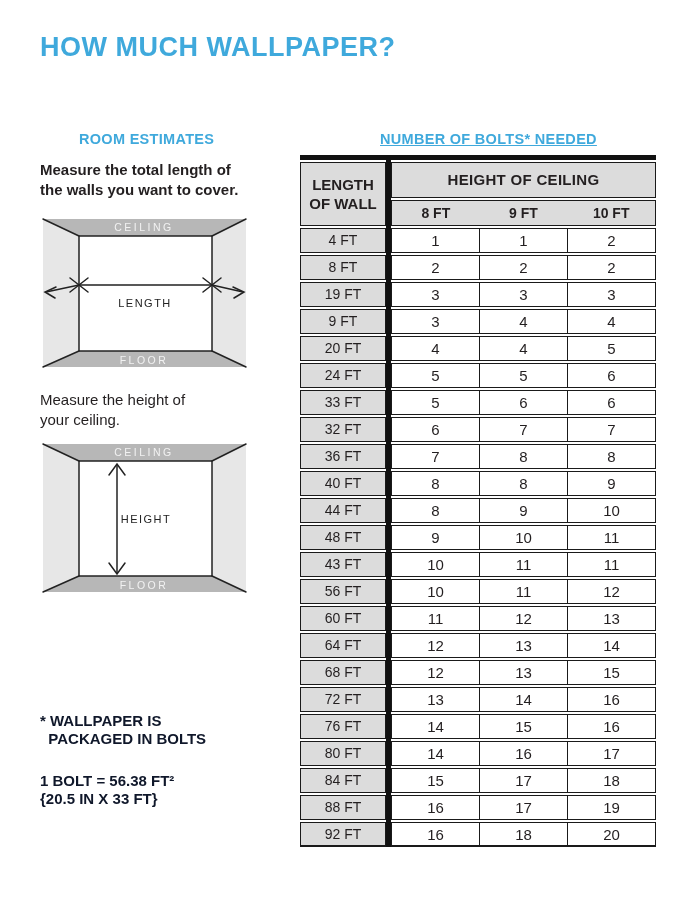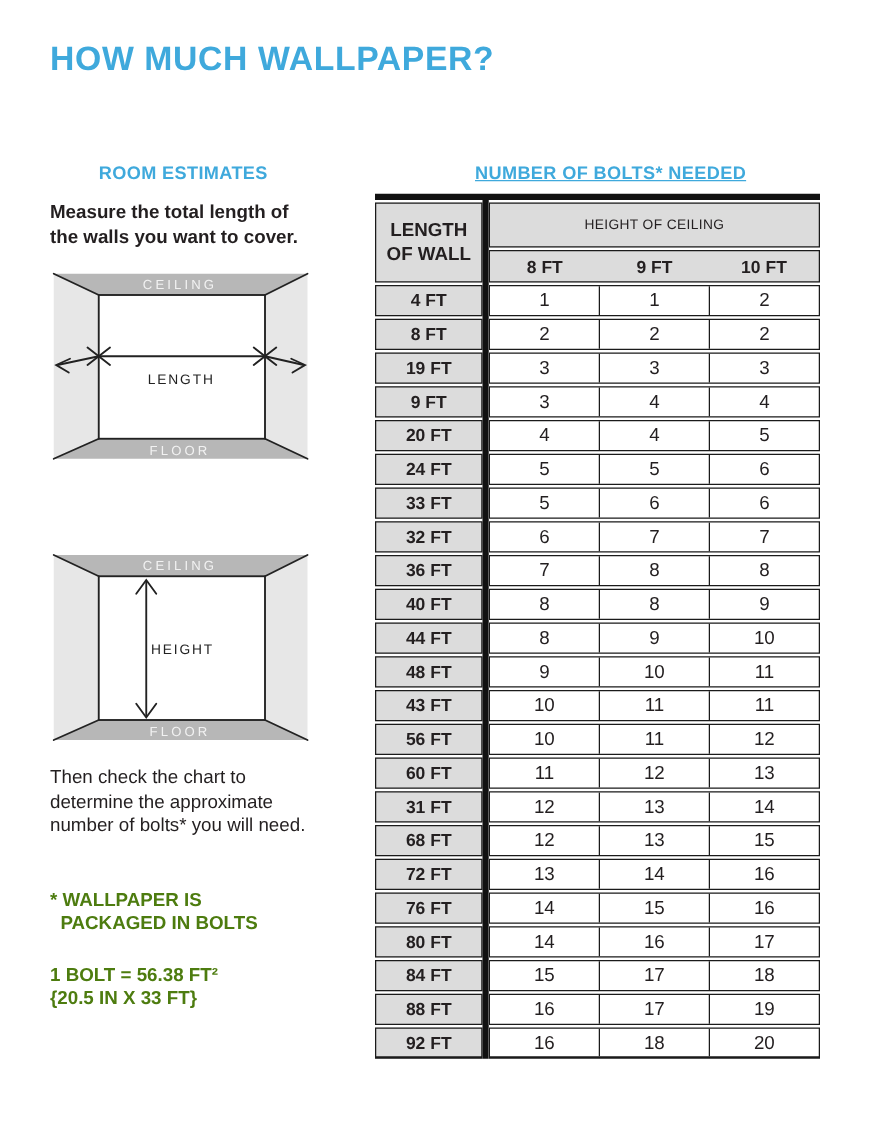--- a/index.html
+++ b/index.html
@@ -23,21 +23,21 @@
   .heading-right{left:380px;text-decoration:underline;}
   .para{
     position:absolute;left:40px;
     font-size:15px;line-height:19.5px;white-space:pre-line;color:#231f20;
   }
   .para-1{top:160px;font-weight:bold;}
   .para-2{top:390px;}
   .para-3{top:612px;}
   .footnote{
     position:absolute;left:40px;
-    font-size:15px;line-height:18px;font-weight:bold;white-space:pre;color:#4d7c0f;
+    font-size:15px;line-height:18px;font-weight:bold;white-space:pre;color:#0f172a;
   }
   .footnote-1{top:712px;}
   .footnote-2{top:760px;margin-top:12px;}
   .diagram{position:absolute;left:41px;}
   .diagram-length{top:217px;}
   .diagram-height{top:442px;}
 
   
   .bolts-table{position:absolute;left:300px;top:155px;width:356px;}
   .top-bar{height:5px;background:#111;}
@@ -48,28 +48,28 @@
   .cellbox{
     border:1px solid #1a1a1a;background:#dcdcdc;
     box-sizing:border-box;margin-top:2px;
     text-align:center;
   }
   .wall-header{
     height:64px;font-size:15px;font-weight:bold;line-height:19px;
     display:flex;align-items:center;justify-content:center;white-space:pre-line;
   }
   .group-header{
-    height:36px;font-size:11px;font-weight:normal;line-height:34px;letter-spacing:.3px;
+    height:36px;font-size:15px;font-weight:bold;line-height:34px;letter-spacing:.3px;
   }
   .sub-header{height:26px;display:flex;}
   .sub-header .sub-cell{
     flex:1;font-size:14px;font-weight:bold;line-height:24px;text-align:center;
   }
   .wall-cell{
-    height:25px;font-size:14px;font-weight:bold;line-height:23px;
+    height:25px;font-size:14px;font-weight:normal;line-height:23px;
   }
   .data-row{
     height:25px;border:1px solid #1a1a1a;background:#ffffff;
     box-sizing:border-box;margin-top:2px;display:flex;
   }
   .data-cell{
     flex:1;font-size:15px;line-height:23px;text-align:center;color:#231f20;
   }
   .data-cell + .data-cell{border-left:1px solid #1a1a1a;}
   .col-wall .wall-cell:last-child{border-bottom-width:2px;}
@@ -113,20 +113,22 @@
       <polyline class="ln" points="15,70 4,75 14,81"></polyline>
       <polyline class="ln" points="192,70 203,75 193,81"></polyline>
       <line class="ln" x1="29" y1="61" x2="47" y2="75"></line>
       <line class="ln" x1="29" y1="75" x2="47" y2="61"></line>
       <line class="ln" x1="162" y1="61" x2="180" y2="75"></line>
       <line class="ln" x1="162" y1="75" x2="180" y2="61"></line>
     </g>
     <text class="dim-label" x="104" y="90" text-anchor="middle">LENGTH</text>
   </svg>
 
+  <div class="para para-2">Measure the height of
+your ceiling.</div>
 
   <svg class="diagram diagram-height" width="207" height="152" viewBox="0 0 207 152">
     <polygon points="2,2 205,2 171,19 38,19" fill="#b7b7b7"></polygon>
     <polygon points="2,150 205,150 171,134 38,134" fill="#b7b7b7"></polygon>
     <polygon points="2,2 38,19 38,134 2,150" fill="#e7e7e7"></polygon>
     <polygon points="205,2 171,19 171,134 205,150" fill="#e7e7e7"></polygon>
     <rect x="38" y="19" width="133" height="115" fill="#ffffff" stroke="#222" stroke-width="1.5"></rect>
     <line class="ln" x1="2" y1="2" x2="38" y2="19"></line>
     <line class="ln" x1="205" y1="2" x2="171" y2="19"></line>
     <line class="ln" x1="2" y1="150" x2="38" y2="134"></line>
@@ -135,23 +137,20 @@
     <text class="room-label" x="103" y="147" text-anchor="middle">FLOOR</text>
 
     <g>
       <line class="ln" x1="76" y1="23" x2="76" y2="131"></line>
       <polyline class="ln" points="68,33 76,22 84,33"></polyline>
       <polyline class="ln" points="68,121 76,132 84,121"></polyline>
     </g>
     <text class="dim-label" x="105" y="81" text-anchor="middle">HEIGHT</text>
   </svg>
 
-  <div class="para para-3">Then check the chart to
-determine the approximate
-number of bolts* you will need.</div>
 
   <div class="footnote footnote-1">* WALLPAPER IS
   PACKAGED IN BOLTS</div>
   <div class="footnote footnote-2">1 BOLT = 56.38 FT²
 {20.5 IN X 33 FT}</div>
 
   <div class="bolts-table">
     <div class="top-bar"></div>
     <div class="tbody-flex">
       <div class="col-wall">
@@ -166,21 +165,21 @@
           <div class="cellbox wall-cell">24 FT</div>
           <div class="cellbox wall-cell">33 FT</div>
           <div class="cellbox wall-cell">32 FT</div>
           <div class="cellbox wall-cell">36 FT</div>
           <div class="cellbox wall-cell">40 FT</div>
           <div class="cellbox wall-cell">44 FT</div>
           <div class="cellbox wall-cell">48 FT</div>
           <div class="cellbox wall-cell">43 FT</div>
           <div class="cellbox wall-cell">56 FT</div>
           <div class="cellbox wall-cell">60 FT</div>
-          <div class="cellbox wall-cell">31 FT</div>
+          <div class="cellbox wall-cell">64 FT</div>
           <div class="cellbox wall-cell">68 FT</div>
           <div class="cellbox wall-cell">72 FT</div>
           <div class="cellbox wall-cell">76 FT</div>
           <div class="cellbox wall-cell">80 FT</div>
           <div class="cellbox wall-cell">84 FT</div>
           <div class="cellbox wall-cell">88 FT</div>
           <div class="cellbox wall-cell">92 FT</div>
         </div>
       <div class="v-divider"></div>
       <div class="col-data">

